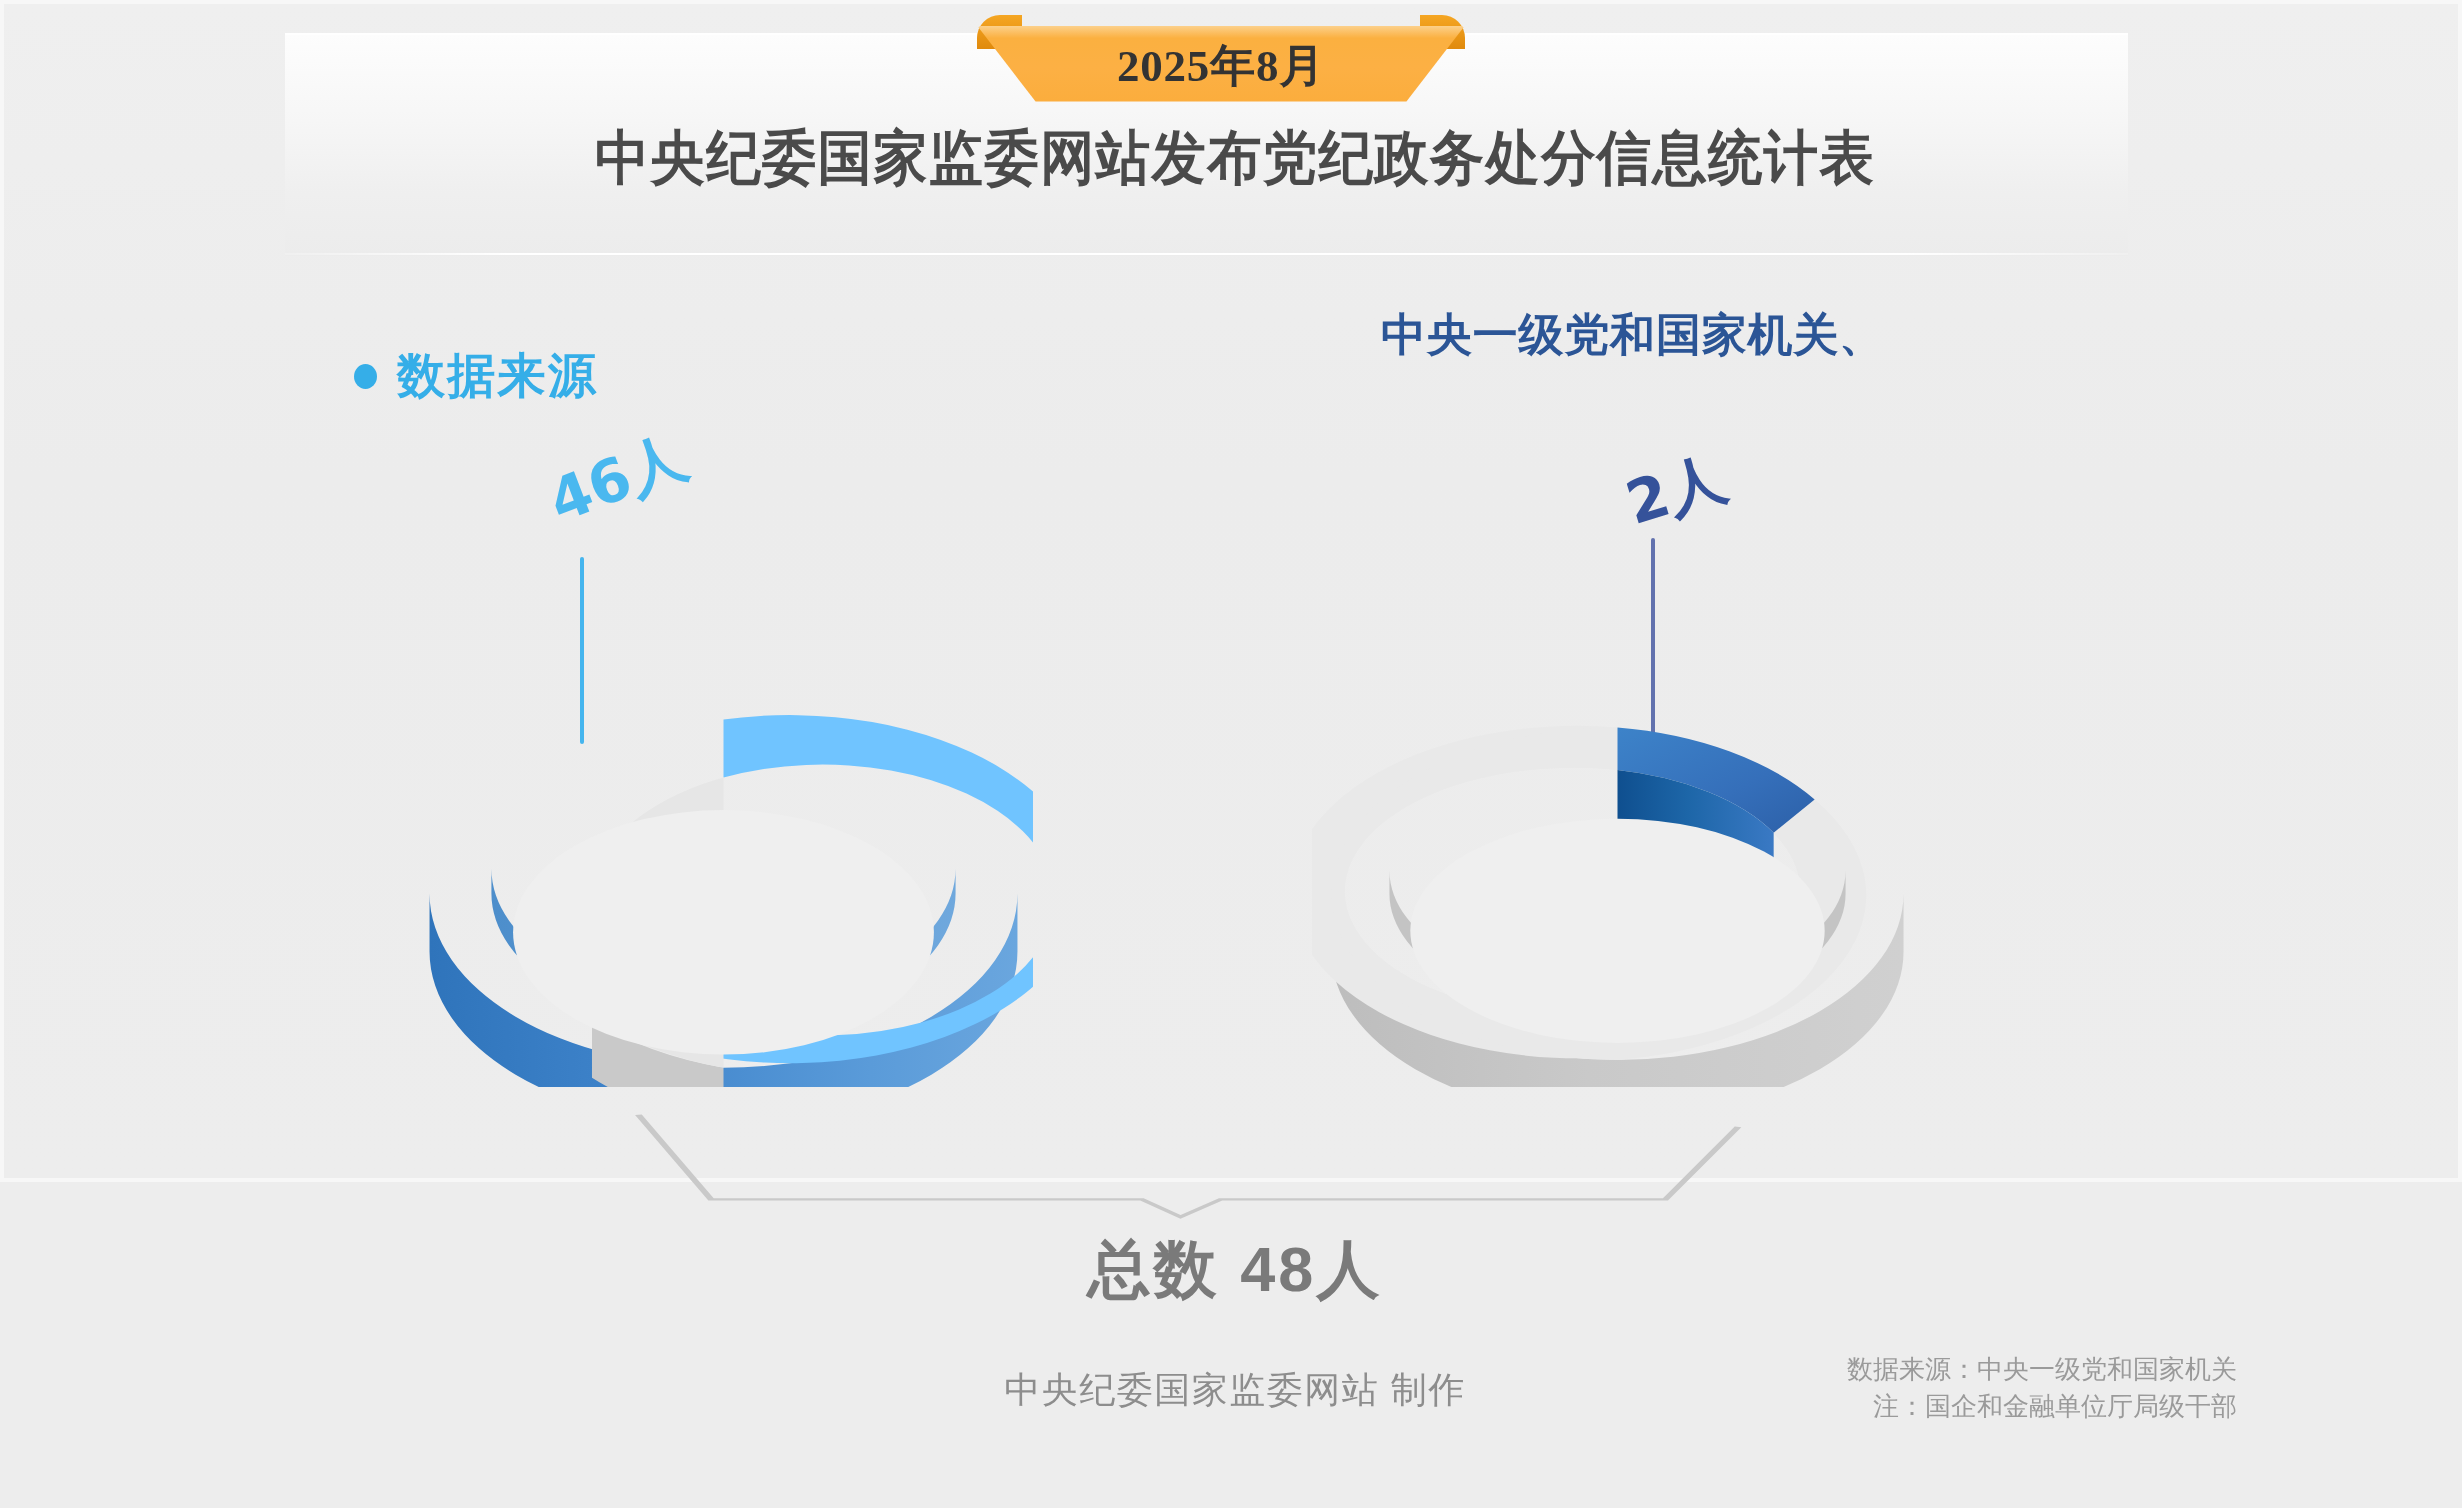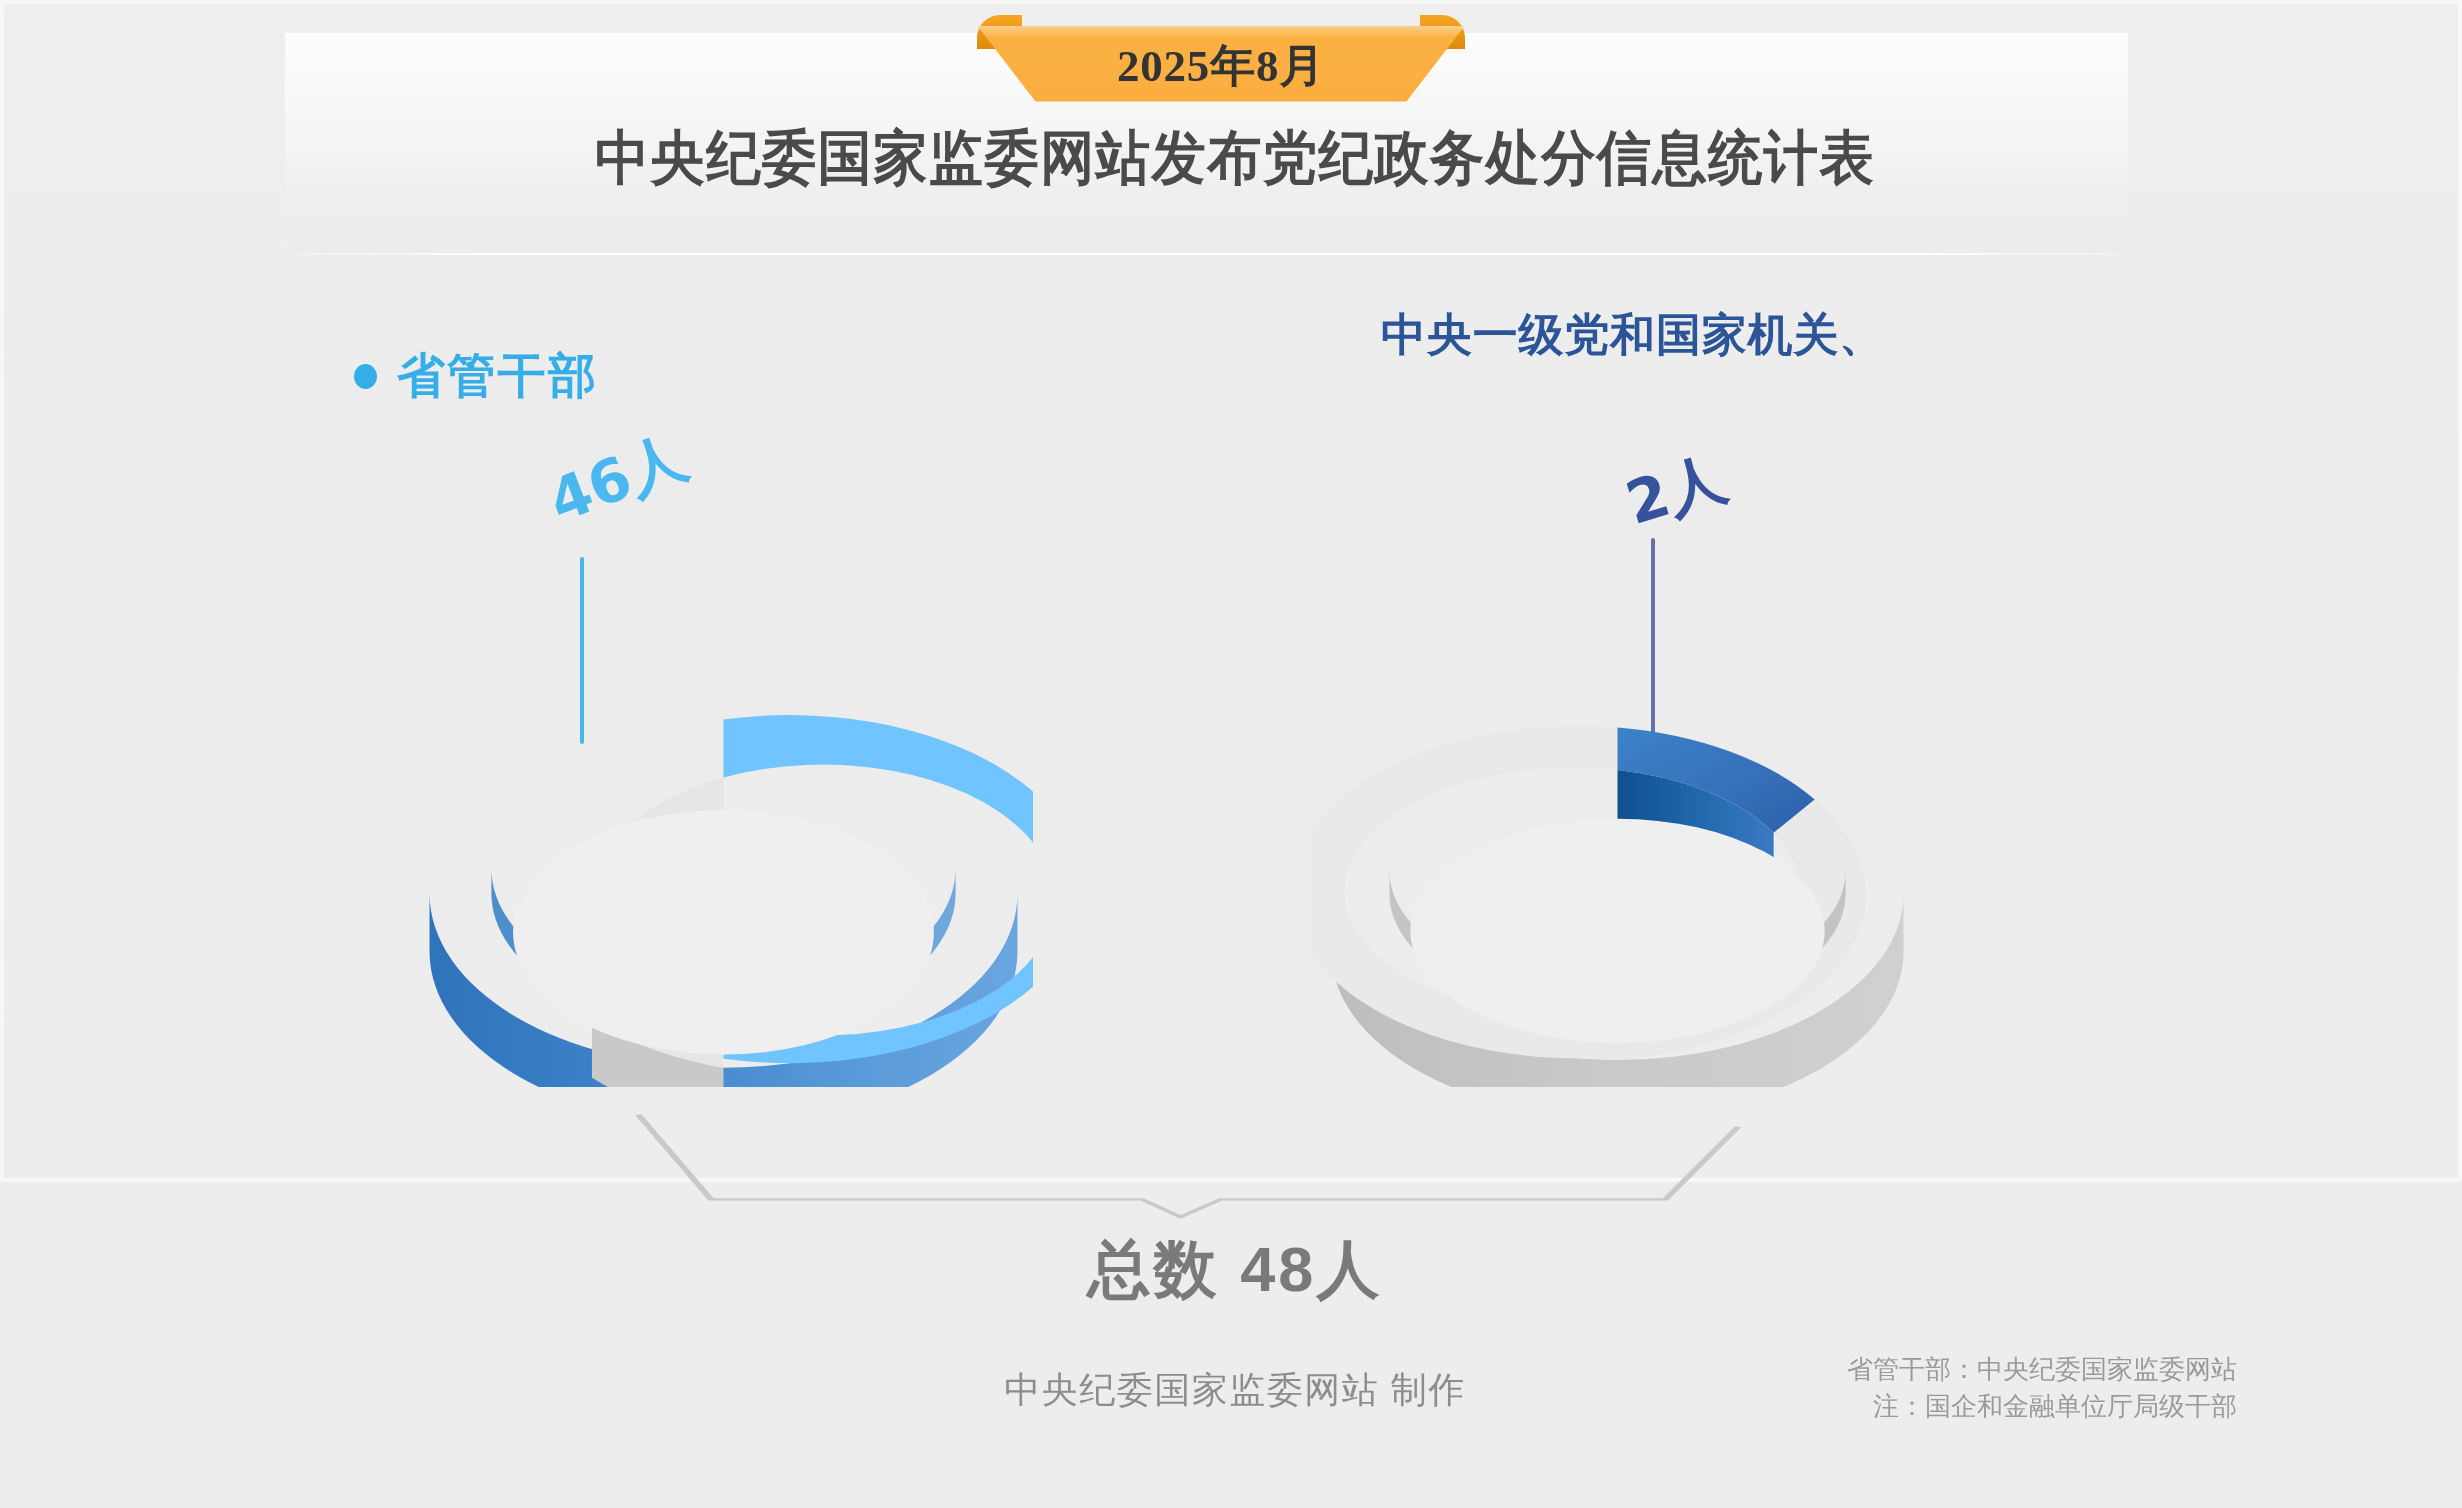--- a/index.html
+++ b/index.html
@@ -134,21 +134,21 @@
     <div class="ribbon-tab r"></div>
     <div class="ribbon-body">
       <span class="ribbon-label">2025年8月</span>
     </div>
   </div>
 
   <div class="main-title">中央纪委国家监委网站发布党纪政务处分信息统计表</div>
 
   <div class="legend-left">
     <span class="legend-dot"></span>
-    <span class="legend-left-text">省管干部</span>
+    <span class="legend-left-text">数据来源</span>
   </div>
 
   <div class="legend-right">
     <div>中央一级党和国家机关、</div>
   </div>
 
   <div class="hand hand-left">46人</div>
   <div class="leader leader-left"></div>
 
   <div class="hand hand-right">2人</div>
@@ -240,18 +240,18 @@
     <svg width="1316" height="139" viewBox="0 0 1700 180">
       <path d="M 58 108 L 152 437 L 710 437 L 760 505 L 812 437 L 1388 437 L 1482 155" transform="scale(1,0.333)" fill="none" stroke="#c9c9c9" stroke-width="9"></path>
     </svg>
   </div>
 
   <div class="total">总数 48人</div>
 
   <div class="credit">中央纪委国家监委网站 制作</div>
 
   <div class="notes">
-    <div>省管干部：中央纪委国家监委网站</div>
+    <div>数据来源：中央一级党和国家机关</div>
     <div>注：国企和金融单位厅局级干部</div>
   </div>
 
 </div>
 
 
 </body></html>

